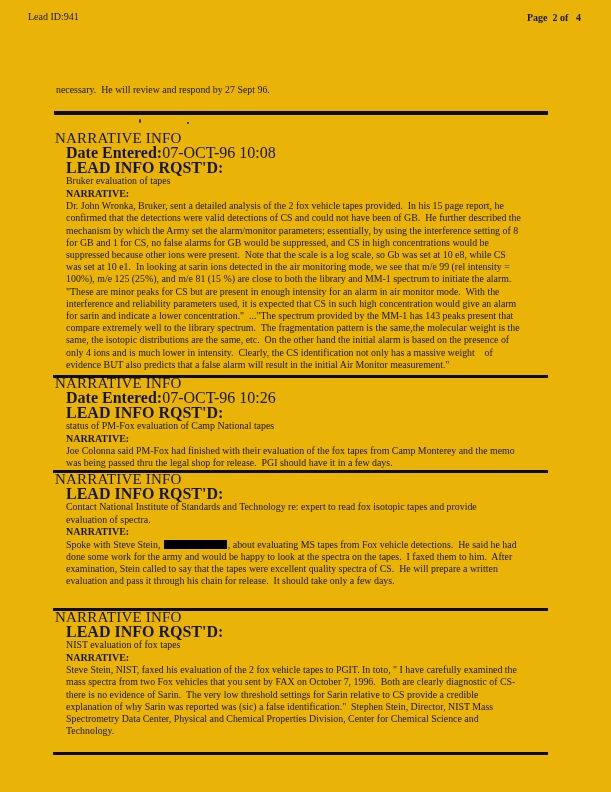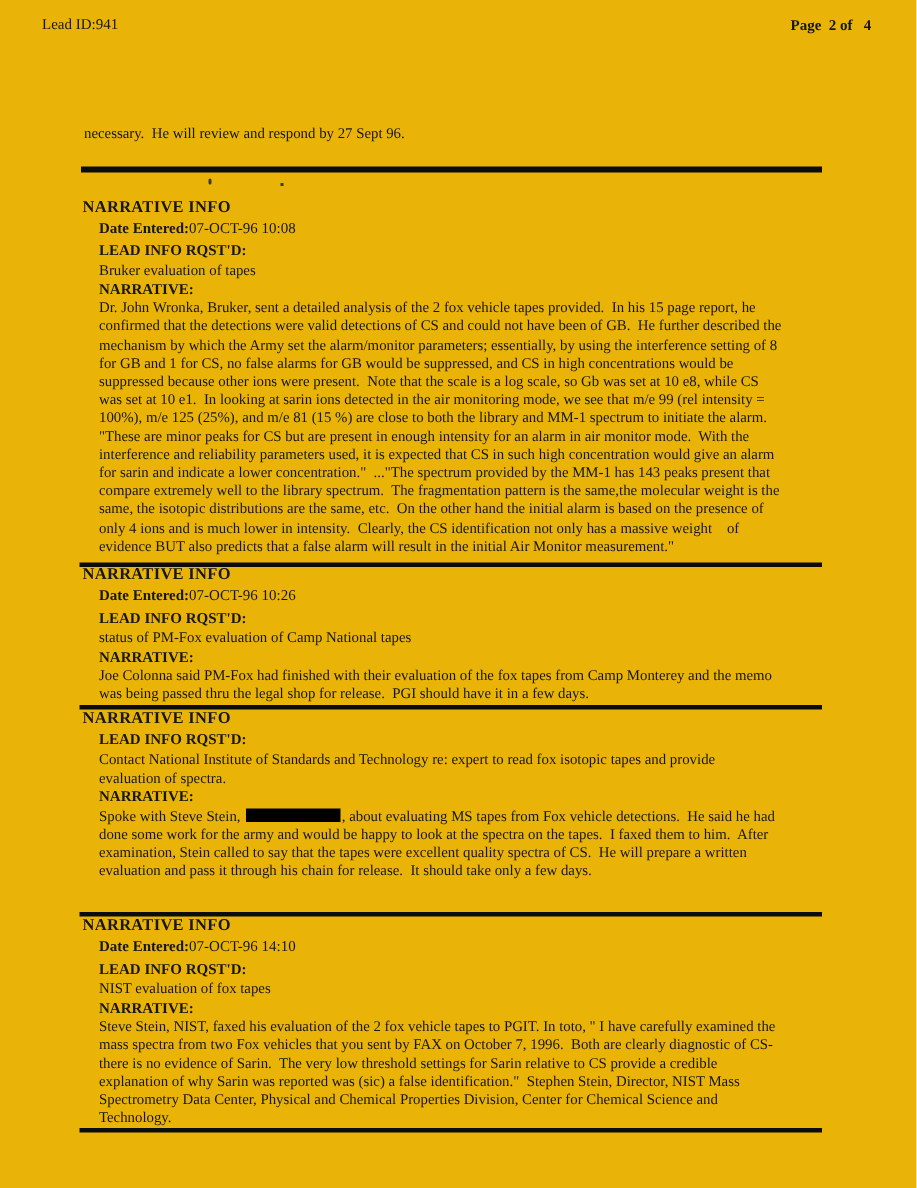--- a/index.html
+++ b/index.html
@@ -30,25 +30,25 @@
   .rule-1 { top:111px; left:54px; width:494px; height:4px; }
   .rule-2 { top:375px; }
   .rule-3 { top:470px; }
   .rule-4 { top:608px; }
   .rule-5 { top:752px; }
   .artifact { position:absolute; background:#3a3a3a; }
   .a1 { left:139px; top:119px; width:2px; height:4px; border-radius:1px; }
   .a2 { left:187px; top:122px; width:2px; height:2px; }
   .sec { position:absolute; left:55px; width:514px; font-size:9.9px; }
   .sec-title {
-    font-weight:bold; font-size:11px; line-height:14px;
+    font-weight:normal; font-size:15px; line-height:14px;
     letter-spacing:0.2px;
   }
   .fld { margin-left:11px; }
-  .head { line-height:15px; font-size:10px; }
+  .head { line-height:15px; font-size:16px; }
   .b { font-weight:bold; }
   .req { line-height:12.6px; white-space:pre-wrap; }
   .nl { line-height:12.6px; font-size:10px; }
   .para { line-height:12.2px; white-space:pre-wrap; }
   .redaction {
     display:inline-block; width:63px; height:9px;
     background:#000000; margin:0 1px -1px 1px;
   }
 </style>
 </head>
@@ -110,21 +110,20 @@
     <div class="fld para"><span>Spoke with Steve Stein, </span><span class="redaction"></span><span>, about evaluating MS tapes from Fox vehicle detections.  He said he had
 </span><span>done some work for the army and would be happy to look at the spectra on the tapes.  I faxed them to him.  After
 examination, Stein called to say that the tapes were excellent quality spectra of CS.  He will prepare a written
 evaluation and pass it through his chain for release.  It should take only a few days.</span></div>
   </section>
 
   <div class="rule rule-4"></div>
 
   <section class="sec" style="top:610px">
     <div class="sec-title">NARRATIVE INFO</div>
-    <div class="fld head"><span class="b">Date Entered:</span><span>07-OCT-96 14:10</span></div>
     <div class="fld head b">LEAD INFO RQST'D:</div>
     <div class="fld req">NIST evaluation of fox tapes</div>
     <div class="fld nl b">NARRATIVE:</div>
     <div class="fld para">Steve Stein, NIST, faxed his evaluation of the 2 fox vehicle tapes to PGIT. In toto, " I have carefully examined the
 mass spectra from two Fox vehicles that you sent by FAX on October 7, 1996.  Both are clearly diagnostic of CS-
 there is no evidence of Sarin.  The very low threshold settings for Sarin relative to CS provide a credible
 explanation of why Sarin was reported was (sic) a false identification."  Stephen Stein, Director, NIST Mass
 Spectrometry Data Center, Physical and Chemical Properties Division, Center for Chemical Science and
 Technology.</div>
   </section>

